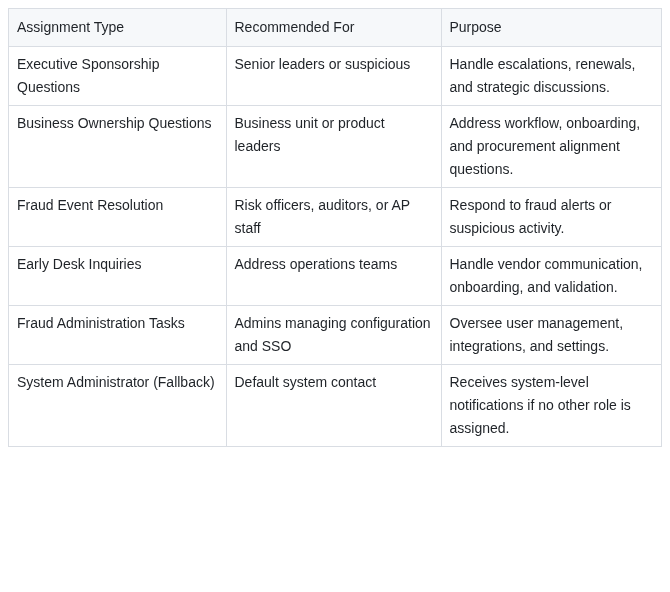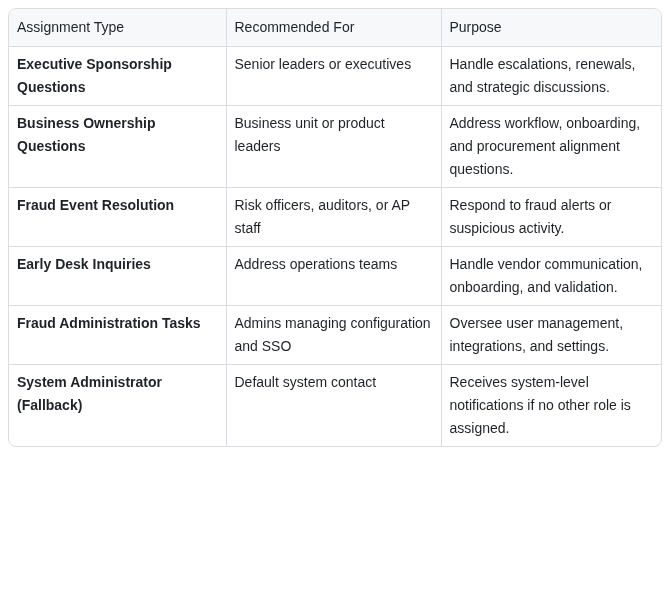--- a/index.html
+++ b/index.html
@@ -14,21 +14,21 @@
     font-family: "Liberation Sans", "DejaVu Sans", sans-serif;
     color: #1f2328;
   }
   .table-wrap {
     position: absolute;
     left: 8px;
     top: 8px;
     width: 654px;
     box-sizing: border-box;
     border: 1px solid #d9dde3;
-    border-radius: 8px;
+    border-radius: 0;
     overflow: hidden;
     background: #ffffff;
   }
   table {
     border-collapse: collapse;
     table-layout: fixed;
     width: 100%;
   }
   th, td {
     font-size: 14px;
@@ -46,21 +46,21 @@
     padding-top: 7px;
     padding-bottom: 7px;
   }
   th:last-child, td:last-child {
     border-right: none;
   }
   tbody tr:last-child td {
     border-bottom: none;
   }
   td.col-type {
-    font-weight: 700;
+    font-weight: 400;
   }
 </style>
 </head>
 <body>
 
 <div class="table-wrap">
   <table>
     <colgroup>
       <col style="width:217px">
       <col style="width:215px">
@@ -69,21 +69,21 @@
     <thead>
       <tr>
         <th>Assignment Type</th>
         <th>Recommended For</th>
         <th>Purpose</th>
       </tr>
     </thead>
     <tbody>
       <tr>
         <td class="col-type">Executive Sponsorship Questions</td>
-        <td>Senior leaders or executives</td>
+        <td>Senior leaders or suspicious</td>
         <td>Handle escalations, renewals, and strategic discussions.</td>
       </tr>
       <tr>
         <td class="col-type">Business Ownership Questions</td>
         <td>Business unit or product leaders</td>
         <td>Address workflow, onboarding, and procurement alignment questions.</td>
       </tr>
       <tr>
         <td class="col-type">Fraud Event Resolution</td>
         <td>Risk officers, auditors, or AP staff</td>

